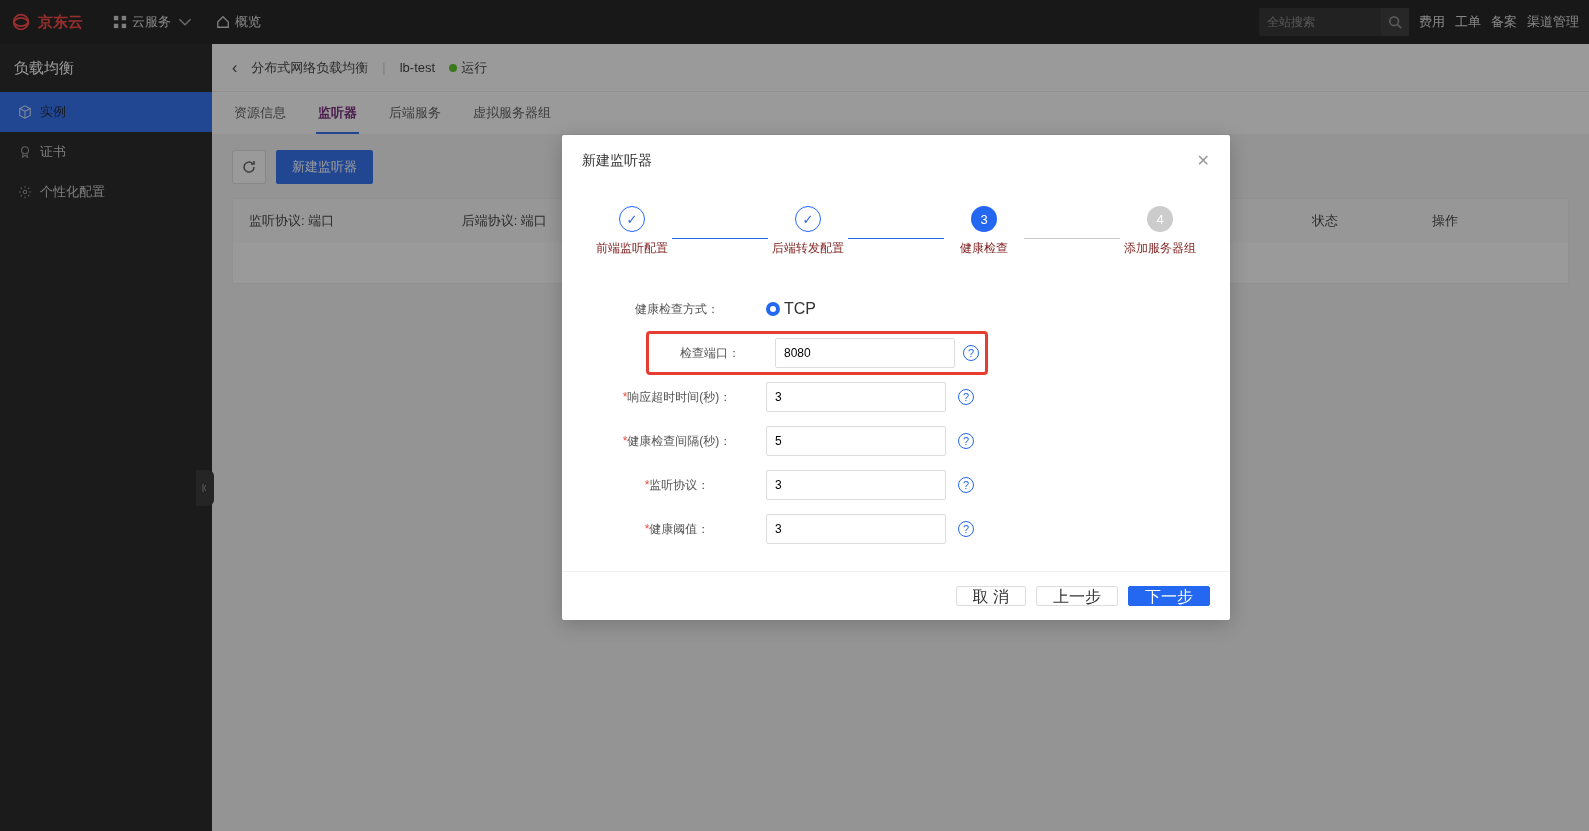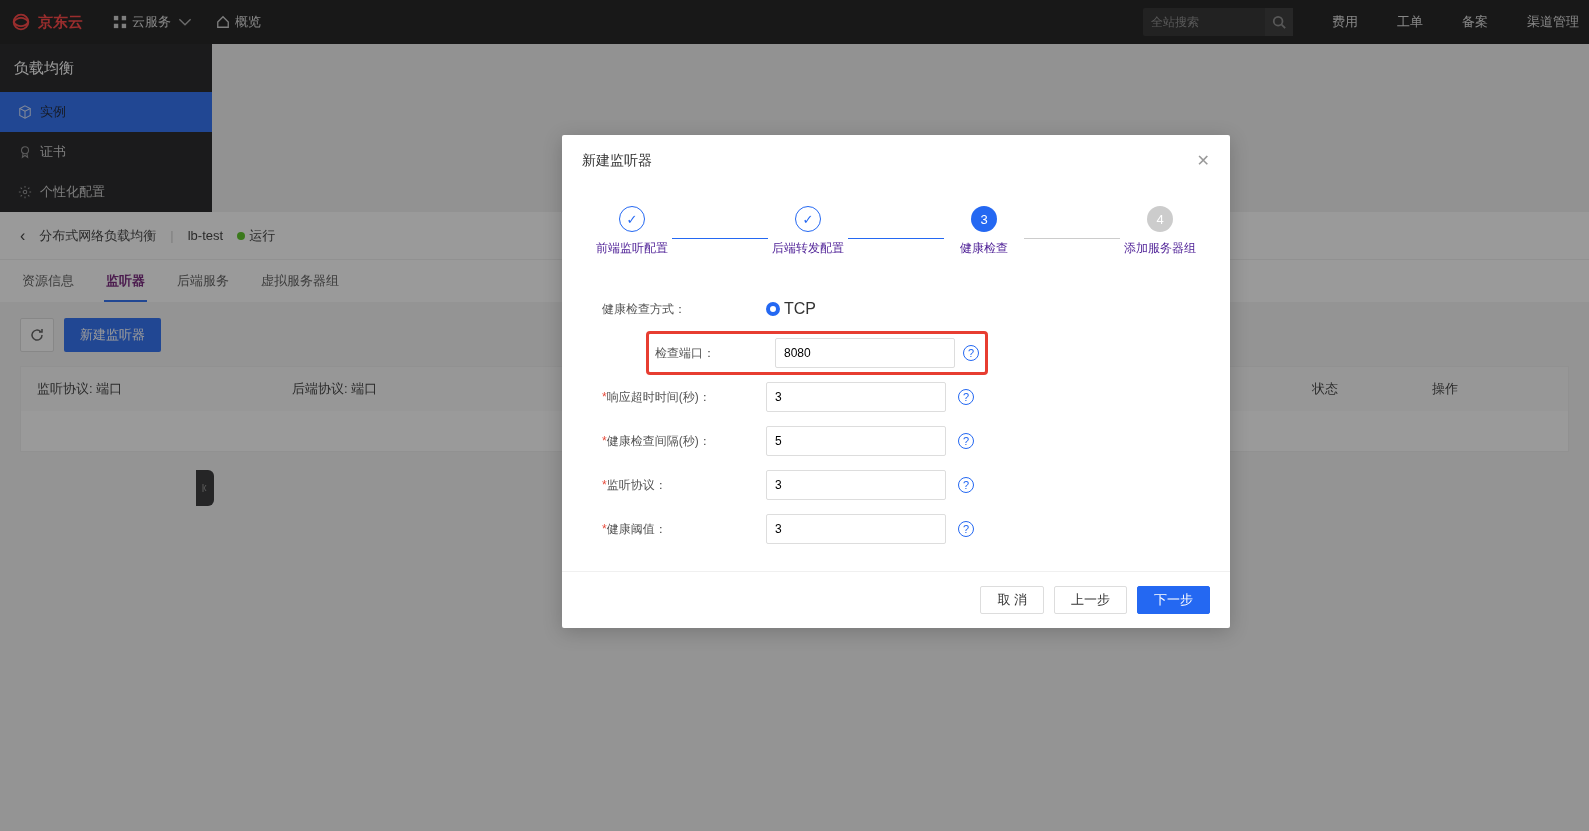--- a/index.html
+++ b/index.html
@@ -6,28 +6,28 @@
 body { font-family: "Microsoft YaHei", "PingFang SC", sans-serif; font-size: 13px; color: #333; background: #f0f0f0; width: 1589px; height: 831px; overflow: hidden; position: relative; }
 
 
 .topbar { height: 44px; background: #131313; display: flex; align-items: center; color: #d0d0d0; padding: 0 10px; }
 .logo { display: flex; align-items: center; gap: 6px; color: #ff3a3a; font-weight: bold; font-size: 15px; margin-right: 30px; }
 .logo svg { width: 22px; height: 22px; }
 .top-menu { display: flex; align-items: center; gap: 24px; }
 .top-menu-item { display: flex; align-items: center; gap: 5px; cursor: pointer; color: #ddd; font-size: 13px; }
 .top-menu-item svg { width: 14px; height: 14px; }
 .chevron-down { margin-left: 2px; }
-.top-right { margin-left: auto; display: flex; align-items: center; gap: 39px; }
+.top-right { margin-left: auto; display: flex; align-items: center; gap: 10px; }
 .search-box { display: flex; align-items: center; background: #252525; border-radius: 2px; width: 150px; height: 28px; padding-left: 8px; }
 .search-box span { color: #888; flex: 1; font-size: 12px; }
 .search-box .sicon { width: 28px; height: 28px; background: #2e2e2e; display: flex; align-items: center; justify-content: center; }
 .top-link { color: #ddd; font-size: 13px; cursor: pointer; }
 
 
-.layout { display: flex; height: calc(831px - 44px); flex-direction: column; }
+.layout { display: flex; height: calc(831px - 44px); }
 .sidebar { width: 212px; background: #18181a; color: #c9c9c9; }
 .side-title { height: 48px; display: flex; align-items: center; padding-left: 14px; font-size: 15px; color: #fff; }
 .side-item { height: 40px; display: flex; align-items: center; gap: 8px; padding-left: 18px; cursor: pointer; font-size: 13px; }
 .side-item.active { background: #2468f2; color: #0f172a; }
 .side-item svg { width: 14px; height: 14px; opacity: .8; }
 .side-collapse { position: absolute; left: 196px; top: 470px; width: 18px; height: 36px; background: #2a2a2c; border-radius: 0 6px 6px 0; display:flex; align-items:center; justify-content:center; }
 
 
 .main { flex:1; background: #f5f5f5; display:flex; flex-direction:column; }
 .crumb { height: 48px; background:#fff; display:flex; align-items:center; padding-left:20px; gap:14px; border-bottom:1px solid #eee; }
@@ -51,38 +51,38 @@
 .modal { position:absolute; left:562px; top:135px; width:668px; background:#fff; border-radius:2px; box-shadow:0 4px 20px rgba(0,0,0,.2); }
 .modal-head { display:flex; align-items:center; justify-content:space-between; padding:16px 20px; }
 .modal-title { font-size:14px; color:#333; }
 .close-x { cursor:pointer; color:#999; font-size:16px; }
 .steps { display:flex; align-items:center; justify-content:center; padding:20px 30px 10px; gap:0; }
 .step { display:flex; flex-direction:column; align-items:center; width:80px; }
 .step-circle { width:26px; height:26px; border-radius:50%; display:flex; align-items:center; justify-content:center; font-size:13px; color:#fff; }
 .step-circle.done { border:1px solid #2468f2; color:#2468f2; background:#fff; }
 .step-circle.current { background:#2468f2; }
 .step-circle.future { background:#ccc; }
-.step-label { margin-top:8px; font-size:12px; color:#4c1d95; white-space:nowrap; }
+.step-label { margin-top:8px; font-size:12px; color:#7f1d1d; white-space:nowrap; }
 .step-line { height:1px; background:#2468f2; flex:1; margin-top:13px; min-width:60px; }
 .step-line.gray { background:#ccc; }
 
 .form { padding:20px 60px 20px 40px; }
 .form-row { display:flex; align-items:center; height:44px; gap:4px; }
-.form-label { width:160px; text-align:left; padding-right:10px; font-size:12px; color:#555; }
+.form-label { width:160px; text-align:center; padding-right:10px; font-size:12px; color:#555; }
 .req { color:#e74c3c; }
 .form-input { width:180px; height:30px; border:1px solid #ddd; padding:0 8px; font-size:12px; border-radius:2px; }
 .help-icon { width:16px; height:16px; border:1px solid #2468f2; border-radius:50%; display:inline-flex; align-items:center; justify-content:center; color:#2468f2; font-size:11px; margin-left:8px; cursor:pointer; }
 .radio { display:inline-flex; align-items:center; gap:4px; font-size:16px; }
 .radio-dot { width:14px; height:14px; border-radius:50%; border:4px solid #2468f2; background:#fff; }
 .highlight-box { border:3px solid #e73d31; border-radius:4px; padding:4px 6px; display:flex; align-items:center; }
 .highlight-box .form-label { width:120px; }
 .highlight-box .form-input { width:180px; }
 
 .modal-foot { display:flex; justify-content:flex-end; gap:10px; padding:14px 20px; border-top:1px solid #f0f0f0; }
-.btn { height:28px; padding:0 16px; font-size:13px; border-radius:2px; cursor:pointer; }
+.btn { height:20px; padding:0 16px; font-size:16px; border-radius:2px; cursor:pointer; }
 .btn-default { background:#fff; border:1px solid #ddd; color:#333; }
 .btn-primary { background:#2468f2; border:1px solid #2468f2; color:#fff; }
 </style>
 </head>
 <body>
 
 <div class="topbar">
   <div class="logo">
     <svg viewBox="0 0 24 24" fill="none" stroke="#ff3a3a" stroke-width="2">
         <path d="M4 12a8 8 0 1 0 16 0 8 8 0 0 0-16 0"></path>

